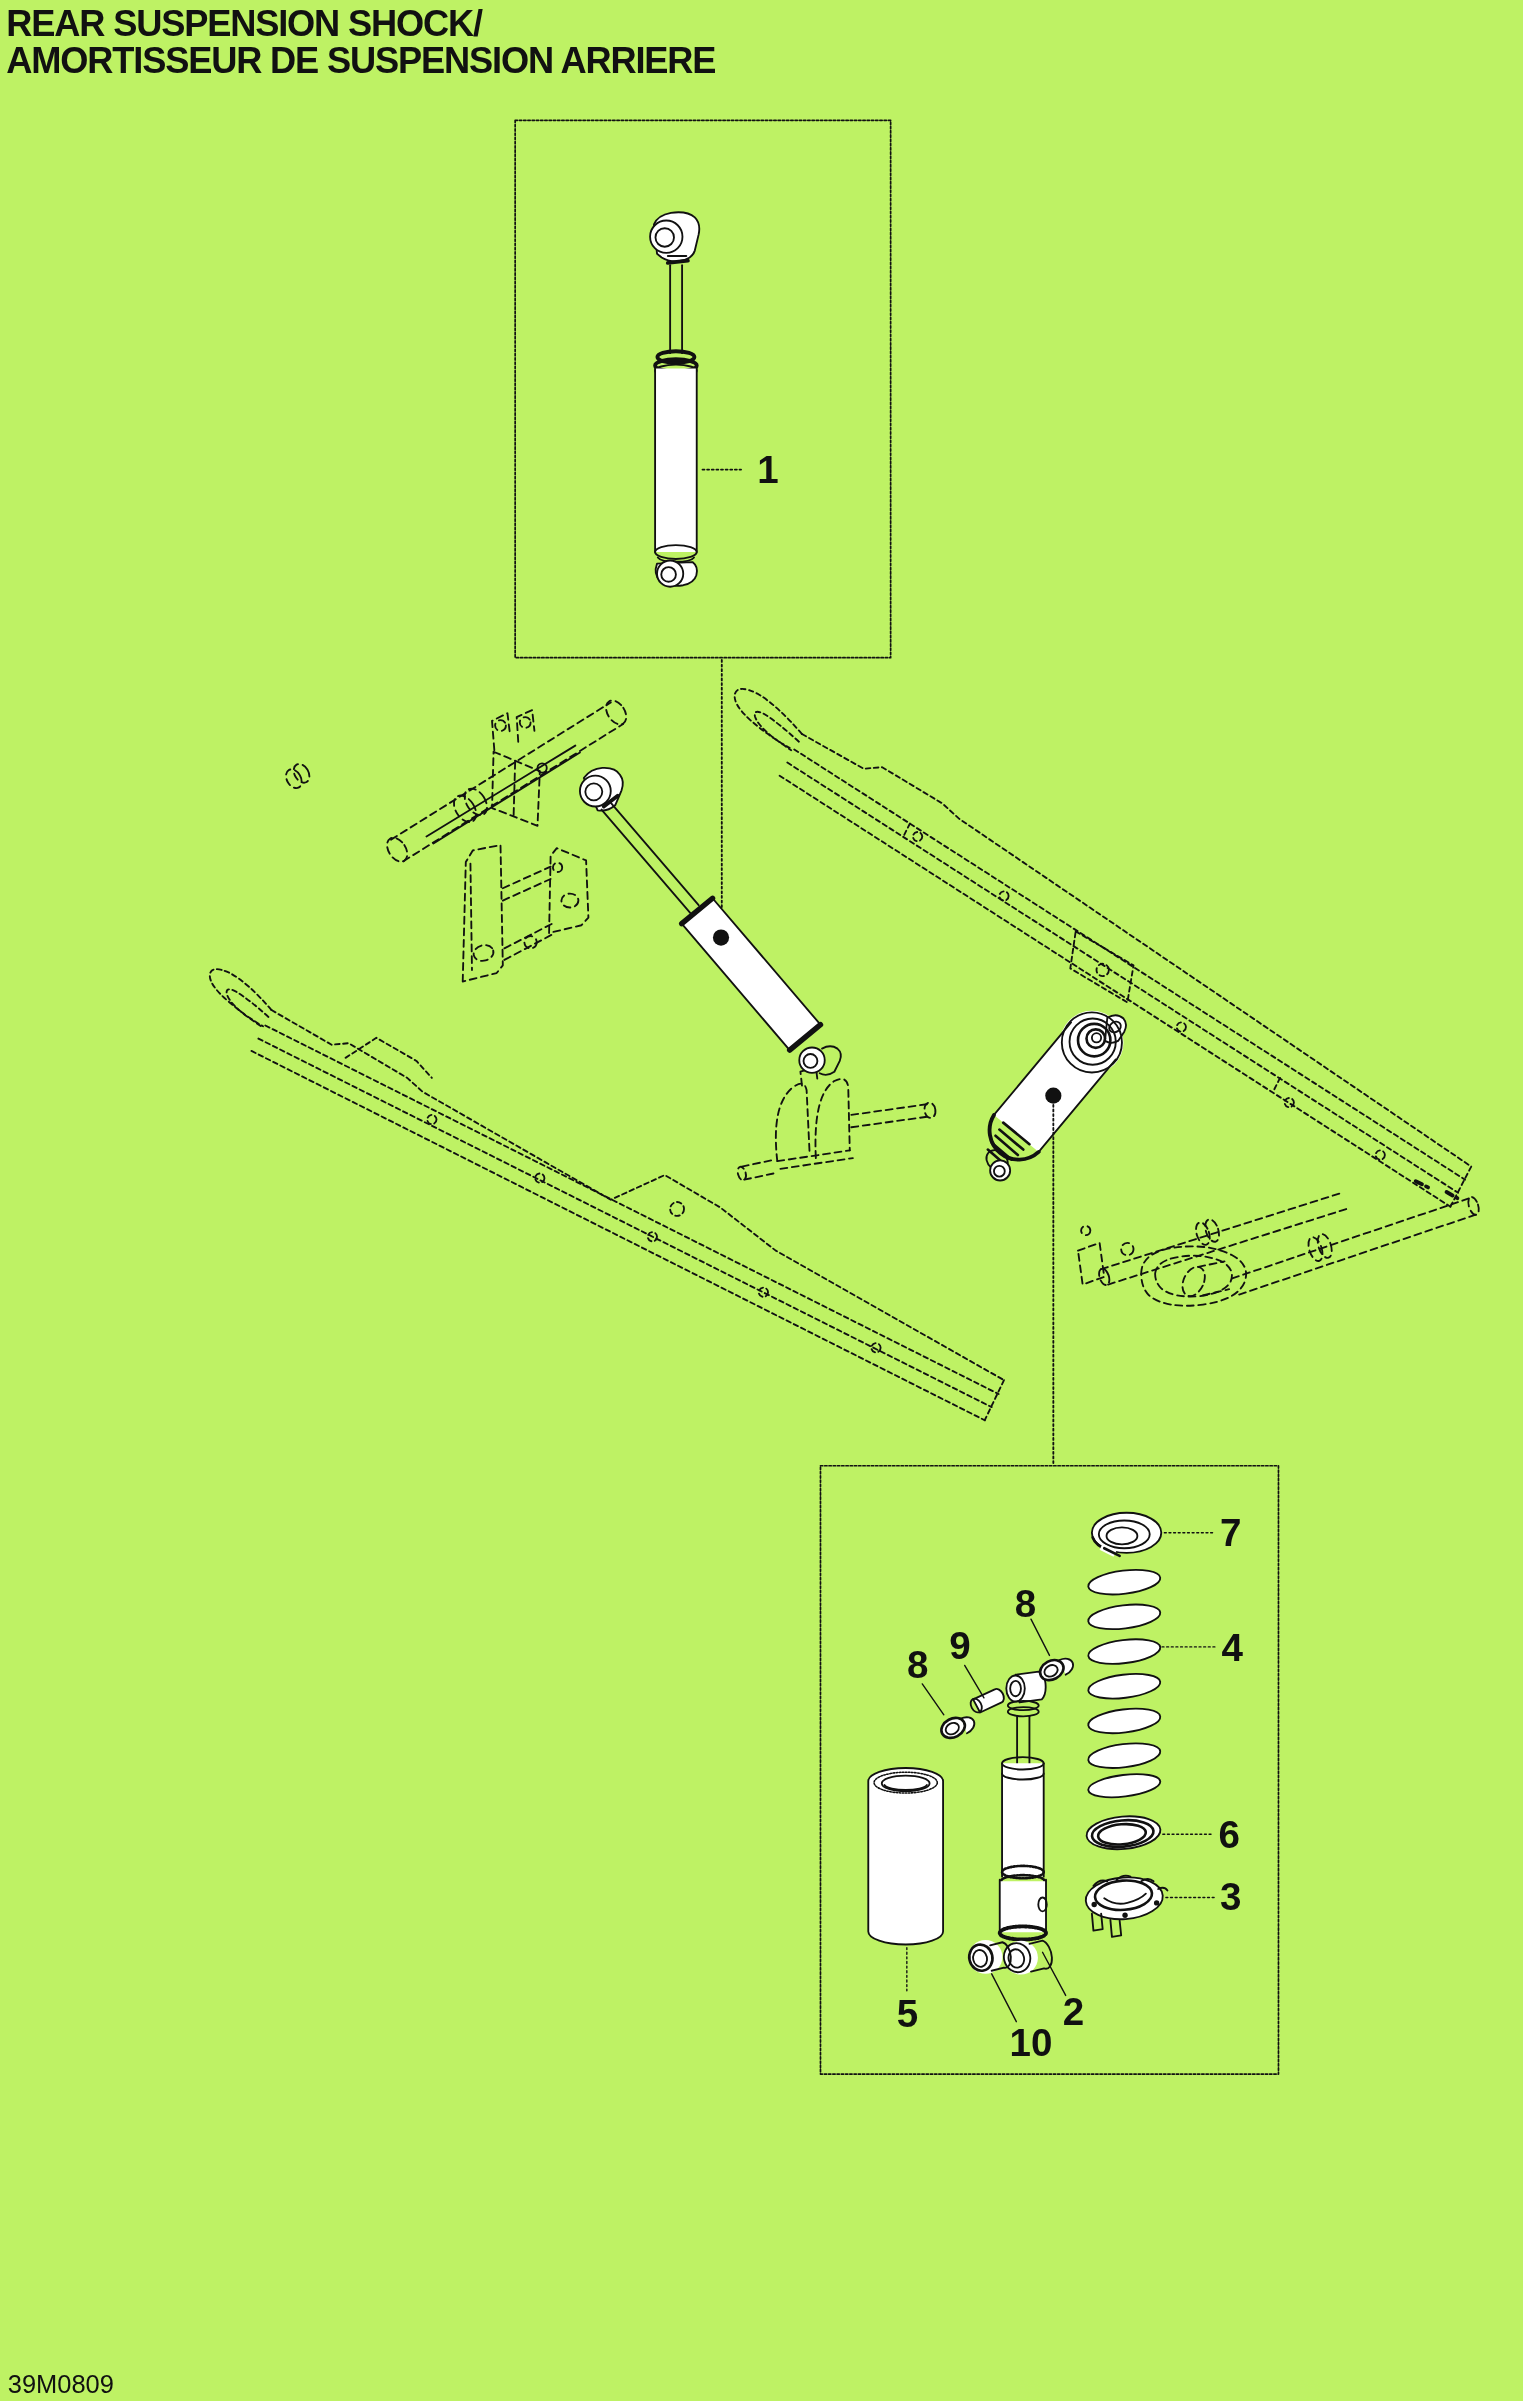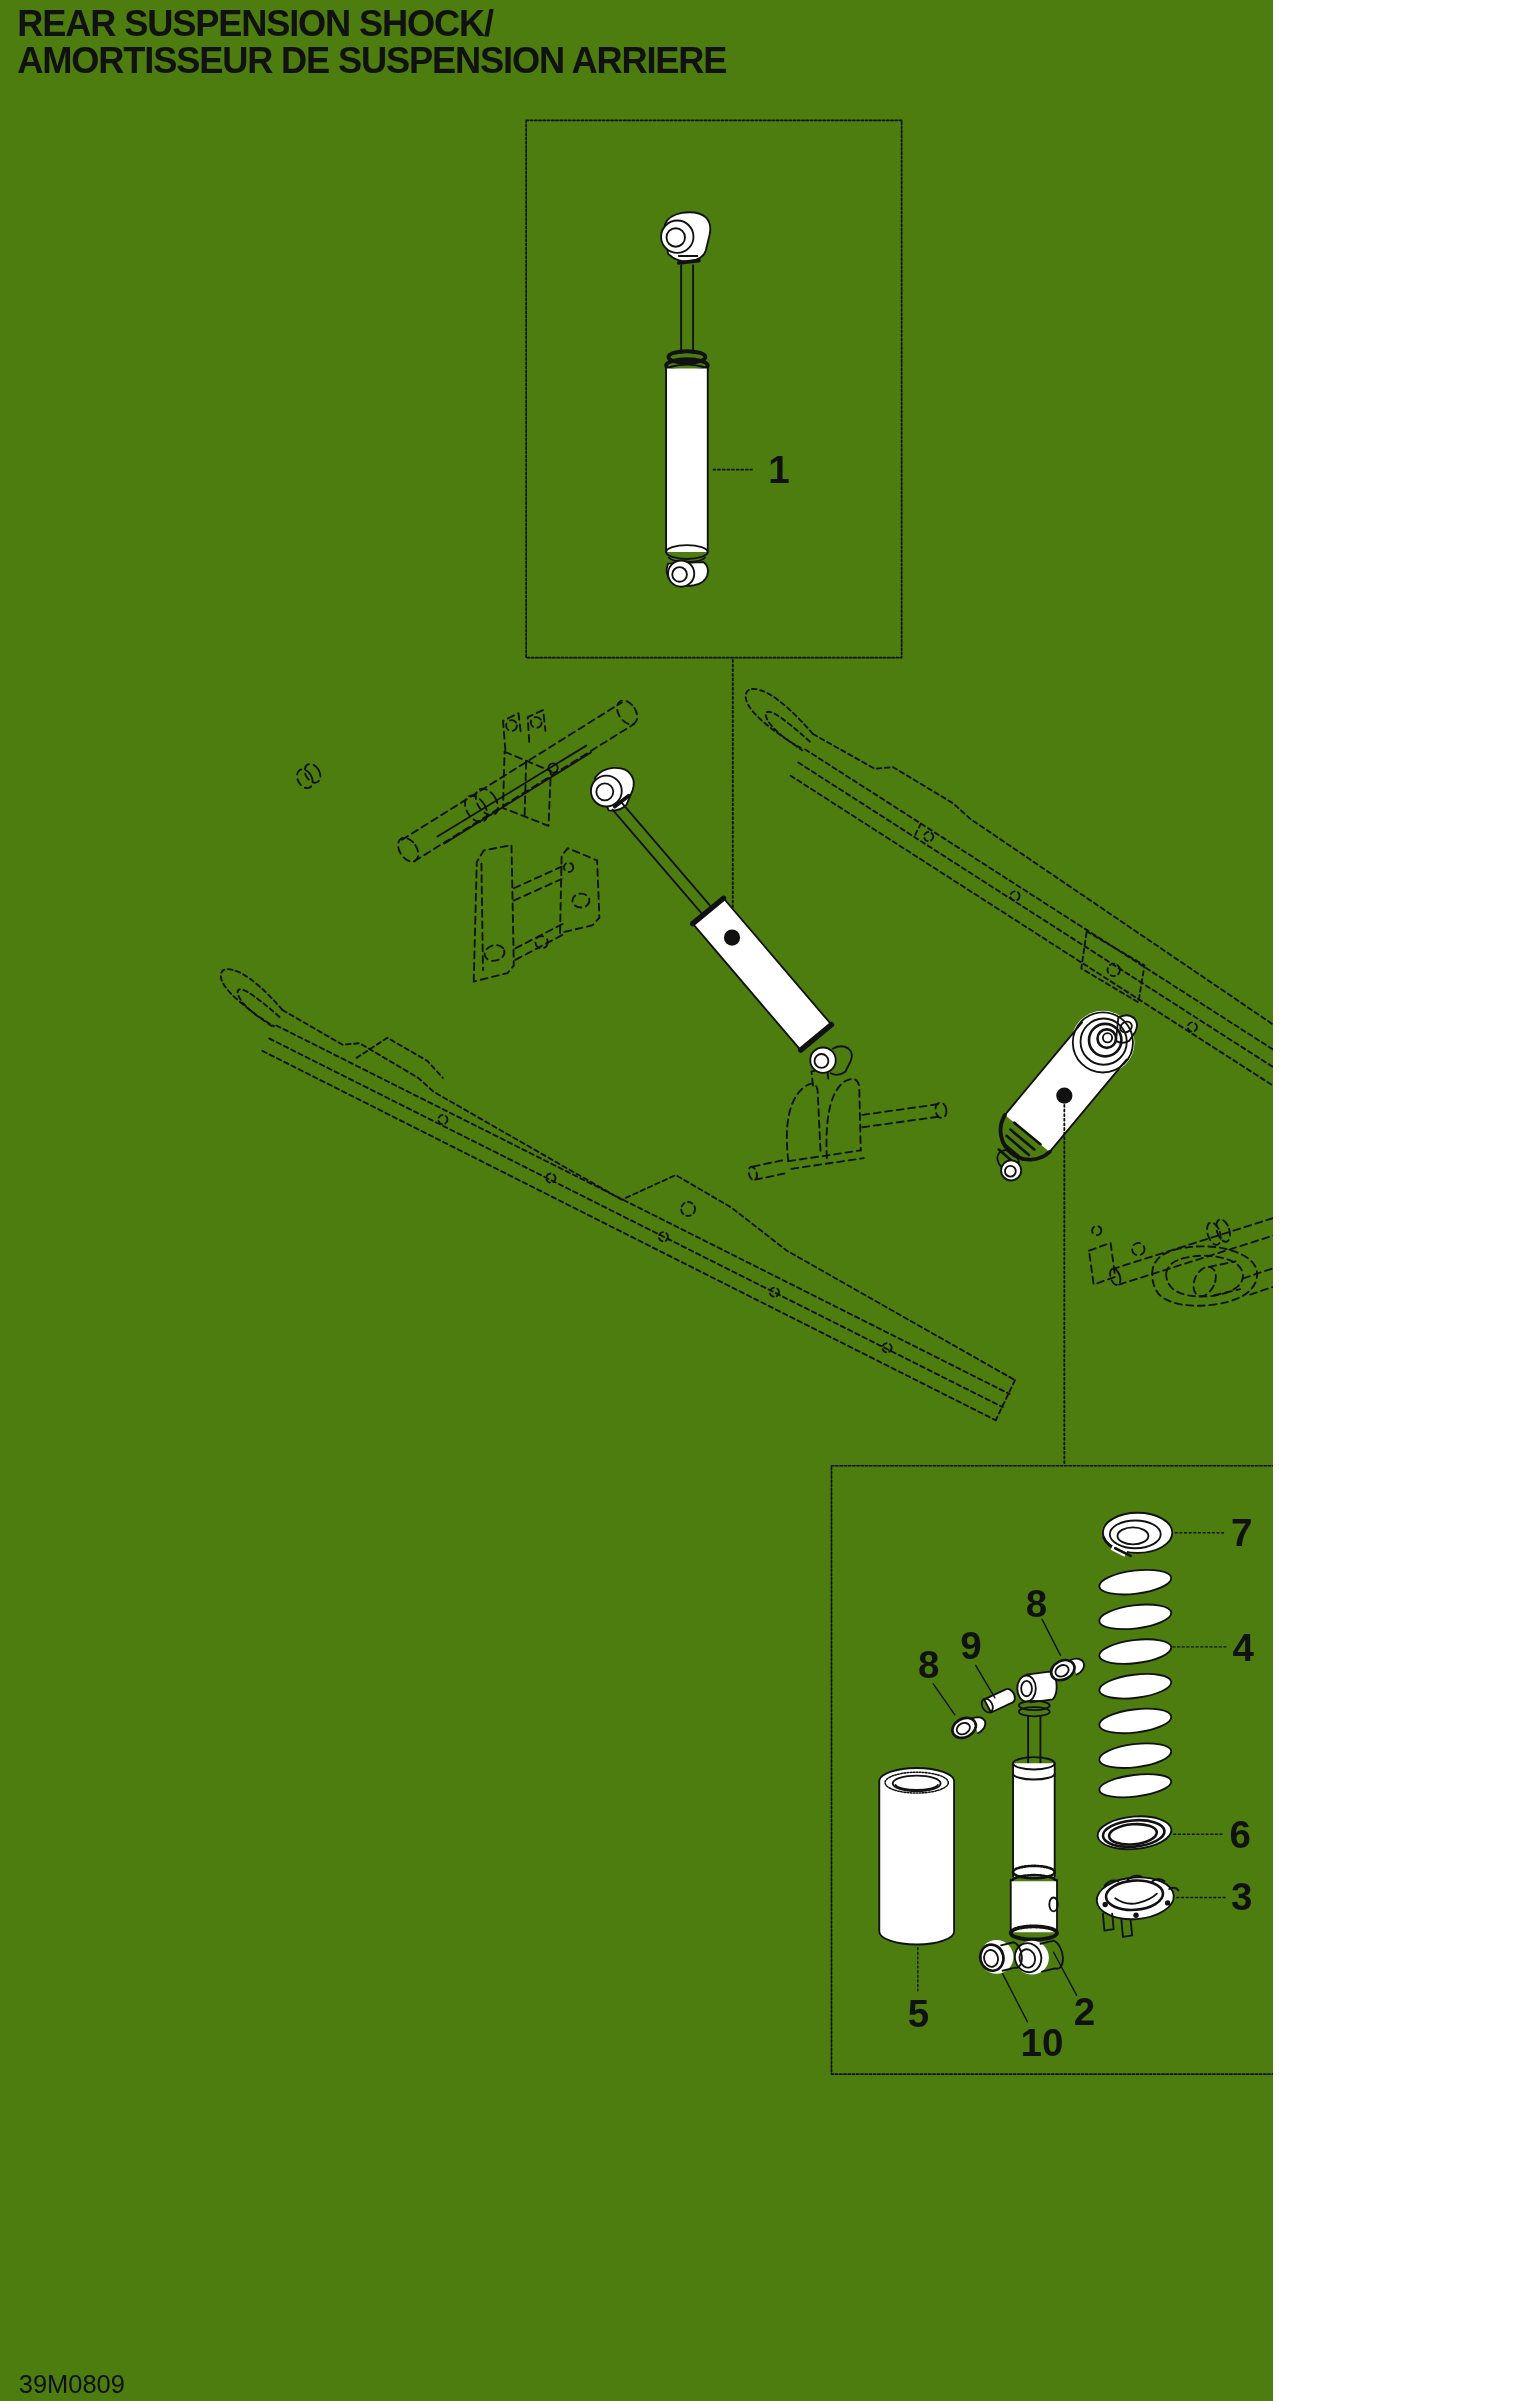--- a/index.html
+++ b/index.html
@@ -1,16 +1,16 @@
 <!DOCTYPE html>
 <html style="font-size:12.3px"><head>
 <meta charset="utf-8">
 <style>
   html,body{margin:0;padding:0;background:#fff;}
-  .page{position:relative;width:1262px;height:2401px;background:#4d7c0f;overflow:hidden;padding-left:11px;}
+  .page{position:relative;width:1523px;height:2401px;background:#bef264;overflow:hidden;}
   svg{display:block;}
   svg text{font-family:"Liberation Sans",sans-serif;fill:#111;}
   .title-text{font-size:47px;font-weight:bold;letter-spacing:-1.5px;}
   .code-text{font-size:33px;}
   .callout-text{font-size:50px;font-weight:bold;}
   .s{stroke:#111;fill:none;stroke-width:2.4;stroke-linecap:round;stroke-linejoin:round;}
   .s1{stroke-width:1.8}
   .s3{stroke-width:3.4}
   .s5{stroke-width:5}
   .s7{stroke-width:7}

